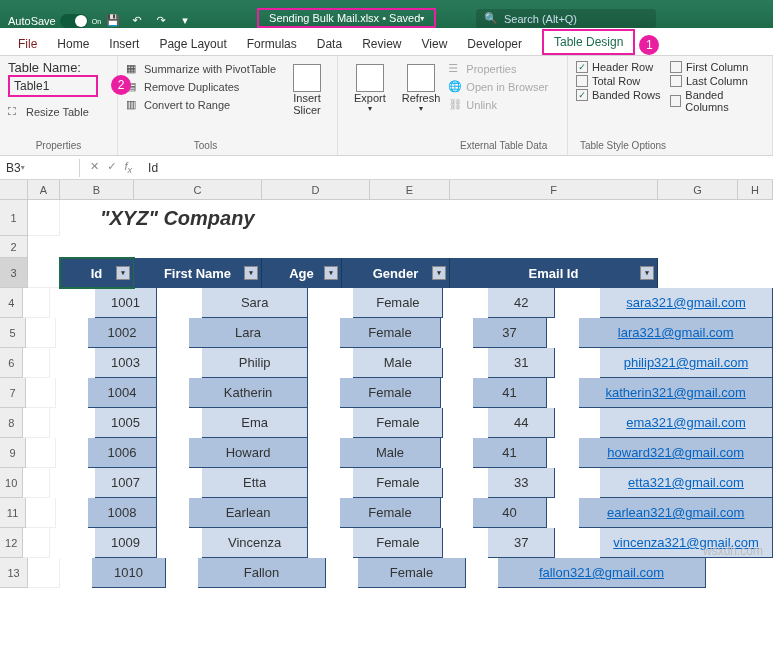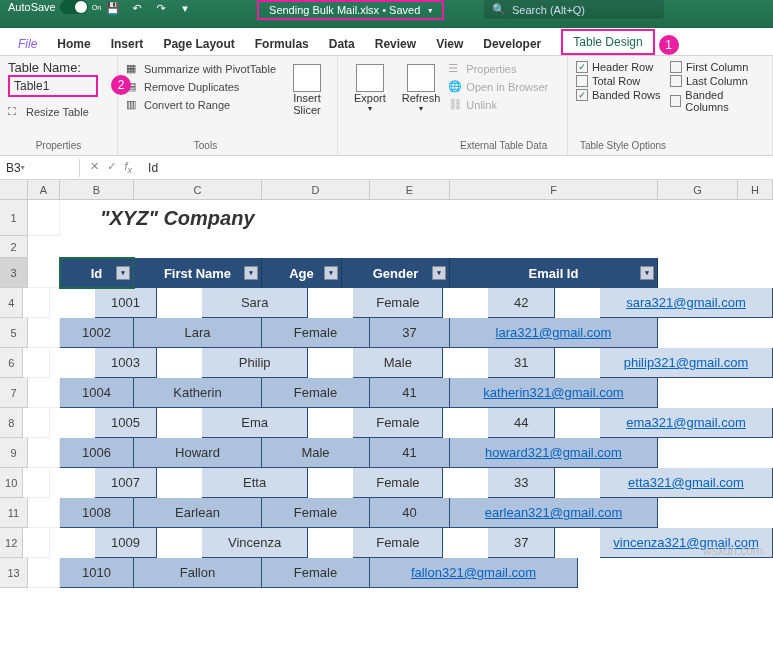--- a/index.html
+++ b/index.html
@@ -1,27 +1,27 @@
 <!DOCTYPE html>
 <html><head>
 <meta charset="utf-8">
 <style>
 * { box-sizing: border-box; font-family: "Segoe UI", Arial, sans-serif; }
 body { margin: 0; background: #fff; font-size: 12px; color: #333; width: 773px; }
-.titlebar { background: linear-gradient(#2a7a5a,#1e6b4a); height: 28px; display: flex; align-items: flex-start; padding: 0 8px; color: #fff; font-size: 11px; }
+.titlebar { background: linear-gradient(#2a7a5a,#1e6b4a); height: 28px; display: flex; align-items: flex-end; padding: 0 8px; color: #fff; font-size: 11px; }
 .autosave { display: flex; align-items: center; gap: 4px; }
 .toggle { width: 28px; height: 14px; background: #0e5a3a; border-radius: 7px; position: relative; }
 .toggle::after { content:""; position:absolute; right:1px; top:1px; width:12px; height:12px; background:#fff; border-radius:50%; }
 .qat-icon { margin: 0 4px; width: 16px; height: 16px; display:inline-flex; align-items:center; justify-content:center; color:#fff; }
-.filename-box { margin-left: 60px; border: 2px solid #e91ea0; padding: 2px 10px; display:flex; align-items:center; gap:8px; }
+.filename-box { margin-left: 60px; border: 2px solid #e91ea0; padding: 2px 10px; display:flex; align-items:center; gap:0; }
 .dropdown-arrow { font-size: 8px; }
 .searchbox { margin-left: 40px; background: rgba(0,0,0,0.15); border-radius: 3px; padding: 3px 8px; display:flex; align-items:center; gap:6px; width: 180px; }
 .ribbon-tabs { display:flex; background:#fff; border-bottom:1px solid #d4d4d4; height: 28px; align-items:flex-end; padding: 0 8px; font-size: 12px; }
-.ribbon-tabs .tab { padding: 4px 10px; cursor:pointer; position:relative;font-weight:bold; }
-.ribbon-tabs .tab.file { color:#8b5cf6; font-weight:500;font-style:italic; }
+.ribbon-tabs .tab { padding: 4px 10px; cursor:pointer; position:relative; }
+.ribbon-tabs .tab.file { color:#7f1d1d; font-weight:500; }
 .ribbon-tabs .tab.active { border:2px solid #e91ea0; color:#1e6b4a; font-weight:500; }
 .callout { width:20px; height:20px; border-radius:50%; background:#e91ea0; color:#fff; display:inline-flex; align-items:center; justify-content:center; font-size:12px; margin-left:4px; }
 .ribbon { display:flex; border-bottom:1px solid #d4d4d4; background:#f5f5f5; height: 100px; }
 .group { border-right:1px solid #e0e0e0; padding: 4px 8px; display:flex; flex-direction:column; font-size:11px; }
 .group-label { text-align:center; font-size:10px; color:#666; margin-top:auto; }
 .tablename-label { font-size:13px; color:#333; }
 .tablename-input { border:2px solid #e91ea0; padding:2px 4px; width:90px; font-size:12px; display:flex; align-items:center; }
 .callout2 { position:relative; }
 .callout2 .num { position:absolute; right:-22px; top:0; }
 .ribbon-btn { display:flex; align-items:center; gap:4px; padding:2px 0; font-size:11px; color:#444; }
@@ -42,21 +42,21 @@
 .rh { width:28px; background:#eee; border-right:1px solid #ccc; border-bottom:1px solid #ccc; text-align:center; font-size:11px; color:#555; display:flex; align-items:center; justify-content:center; }
 .rh.sel { background:#d4d4d4; }
 .cell { border-right:1px solid #eee; border-bottom:1px solid #eee; }
 .title-row { height:36px; }
 .company-title { font-style:italic; font-weight:bold; font-size:20px; color:#333; display:flex; align-items:center; padding-left:40px; }
 .th { background:#2a4d7a; color:#fff; font-weight:bold; text-align:center; border-right:1px solid #1a3a5a; display:flex; align-items:center; justify-content:center; gap:4px; height:30px; font-size:13px; position:relative; }
 .th.sel { outline:2px solid #1e6b4a; outline-offset:-1px; }
 .filter-btn { width:14px; height:14px; background:#c8d4e6; border:1px solid #888; font-size:7px; display:inline-flex; align-items:center; justify-content:center; color:#333; position:absolute; right:3px; }
 .td { border-right:1px solid #2a4d7a; border-bottom:1px solid #2a4d7a; text-align:center; display:flex; align-items:center; justify-content:center; height:30px; font-size:13px; }
 .tr-even .td { background:#d0dcec;margin-left:45px; }
-.tr-odd .td { background:#aec2dd; }
+.tr-odd .td { background:#aec2dd;margin-left:32px; }
 .email { color:#0563c1; text-decoration:underline; }
 .watermark { position:absolute; bottom:30px; right:10px; font-size:12px; color:#bbb; }
 .col-A{width:32px}.col-B{width:74px}.col-C{width:128px}.col-D{width:108px}.col-E{width:80px}.col-F{width:208px}.col-G{width:80px}.col-H{width:35px}
 .greyed{color:#aaa}
 </style>
 </head>
 <body>
 
 <div class="titlebar">
   <div class="autosave">

